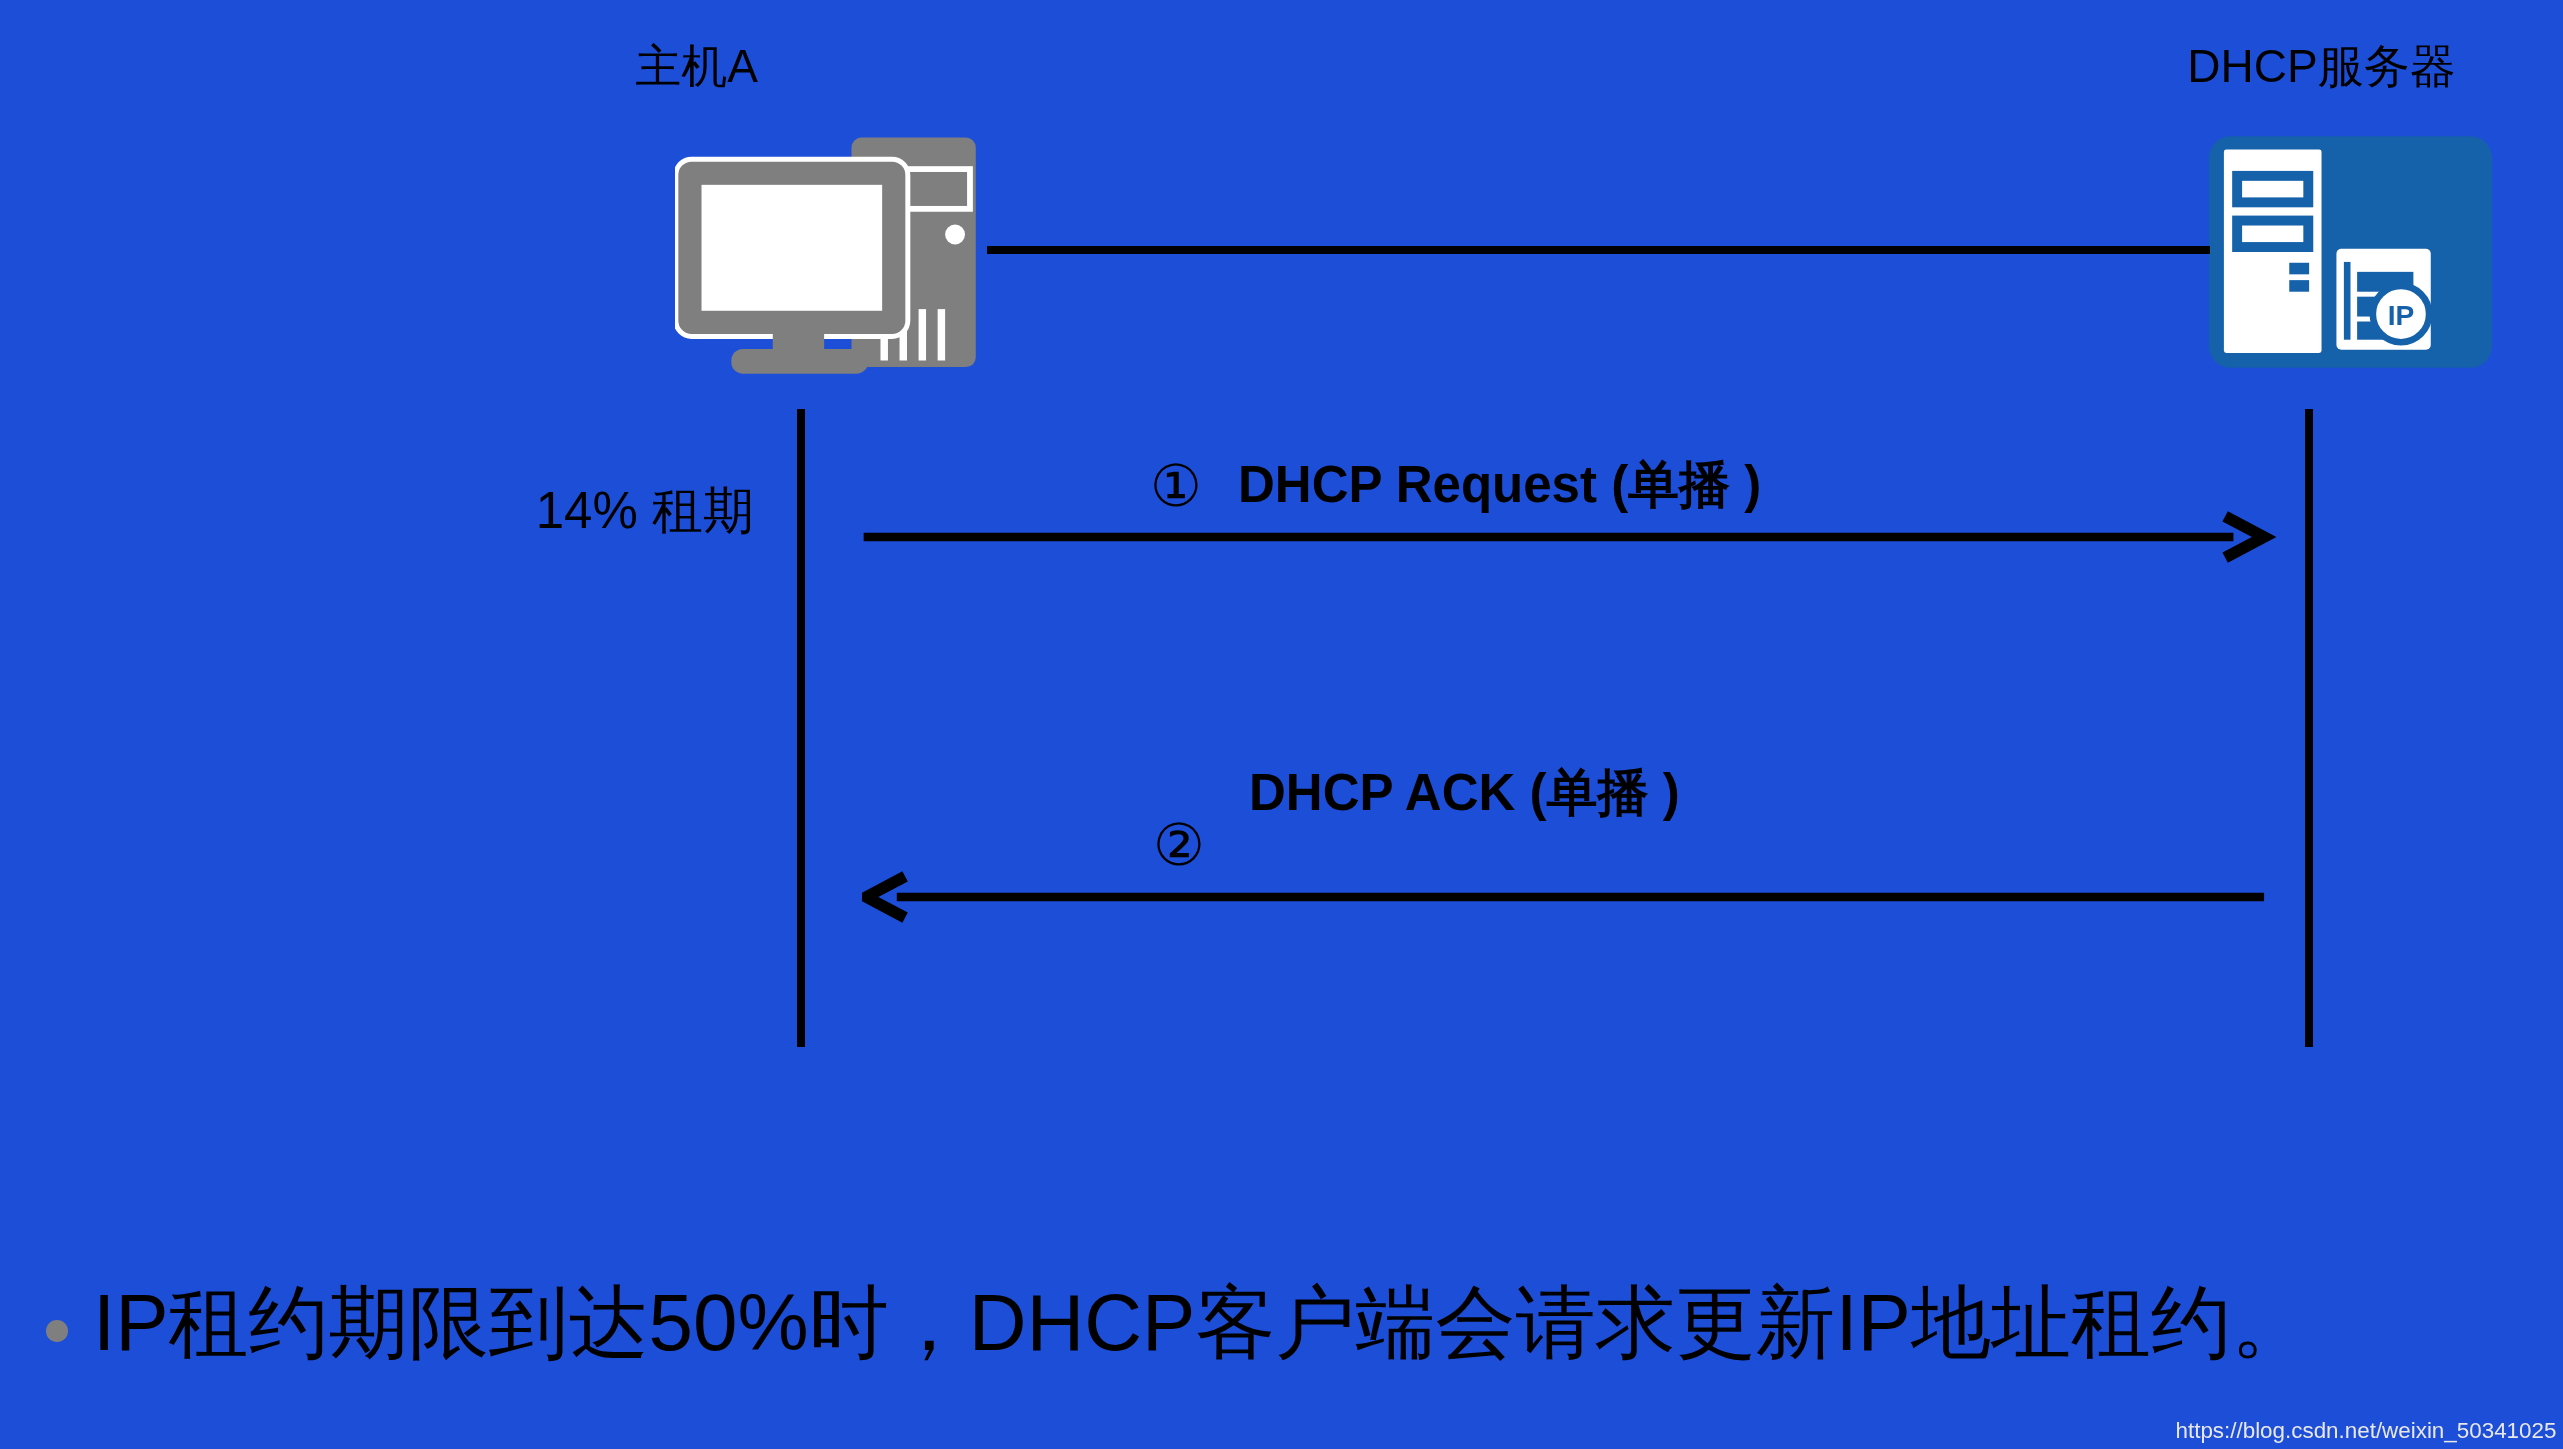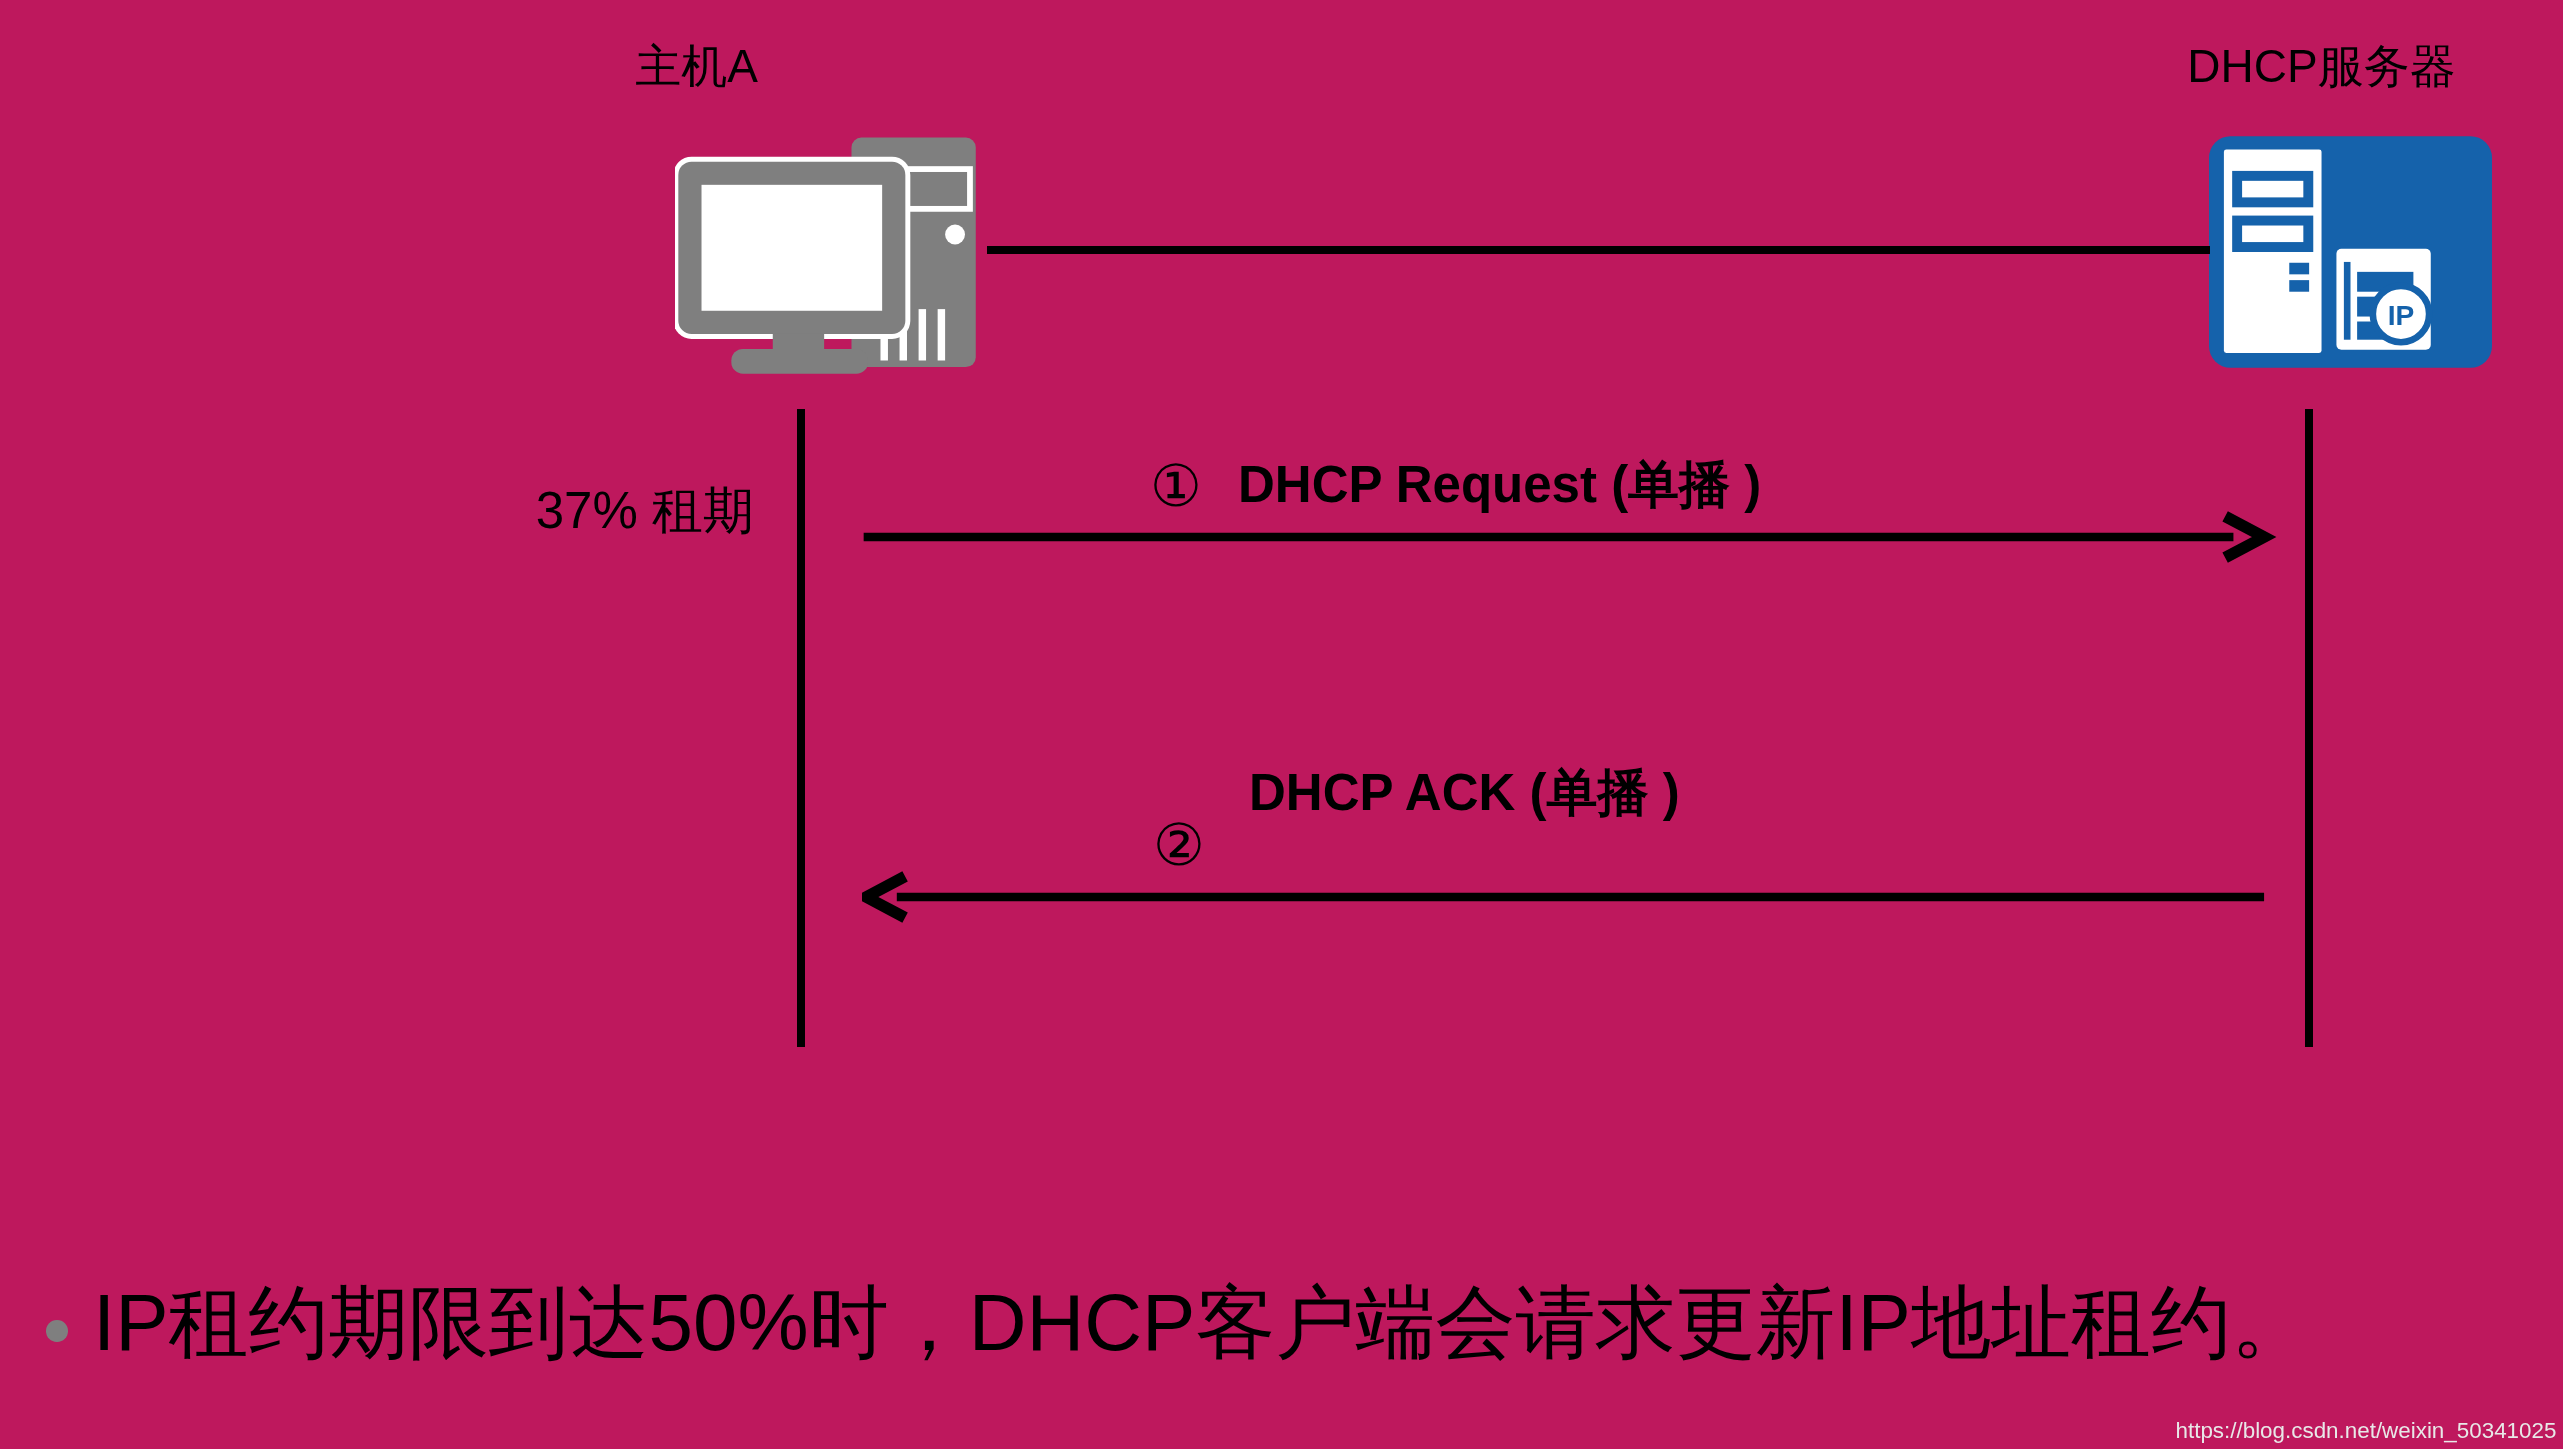--- a/index.html
+++ b/index.html
@@ -1,20 +1,20 @@
 <!DOCTYPE html>
 <html style="font-size:13.3px"><head>
 <meta charset="utf-8">
 <style>
   html, body { margin: 0; padding: 0; background: #ffffff; }
   .canvas {
     position: relative;
     width: 2563px;
     height: 1450px;
-    background: #be185d;
+    background: #1d4ed8;
     overflow: hidden;
     font-family: "Liberation Sans", "DejaVu Sans", sans-serif;
     color: #000000;
   }
   .abs { position: absolute; }
 
   .actor-label {
     font-size: 46px;
     color: #000000;
     text-align: center;
@@ -115,21 +115,21 @@
       <circle cx="232" cy="215" r="34" fill="#ffffff" stroke="#1562ab" stroke-width="8"></circle>
       <text x="232" y="217" text-anchor="middle" dominant-baseline="central" font-size="34" font-weight="bold" fill="#1562ab" font-family="&quot;Liberation Sans&quot;,&quot;DejaVu Sans&quot;,sans-serif">IP</text>
     </g>
   </svg>
 
   <div class="abs connector" style="left:987px; top:246px; width:1223px;"></div>
 
   <div class="abs lifeline" style="left:797px; top:409px;"></div>
   <div class="abs lifeline" style="left:2305px; top:409px;"></div>
 
-  <div class="abs lease-label" style="left:505px; top:477px; width:249px;">37% 租期</div>
+  <div class="abs lease-label" style="left:505px; top:477px; width:249px;">14% 租期</div>
 
   <div class="abs msg-step" style="left:1150px; top:457px;">①</div>
   <div class="abs msg-label" style="left:1238px; top:456px;">DHCP Request (单播 )</div>
   <svg class="abs" style="left:862px; top:507px;" width="1417" height="60" viewBox="0 0 1710 72">
     <line x1="2" y1="36" x2="1655" y2="36" stroke="#000000" stroke-width="10"></line>
     <polyline points="1645,11 1692,36 1645,61" fill="none" stroke="#000000" stroke-width="14"></polyline>
   </svg>
 
   <div class="abs msg-step" style="left:1153px; top:816px;">②</div>
   <div class="abs msg-label" style="left:1249px; top:764px;">DHCP ACK (单播 )</div>

